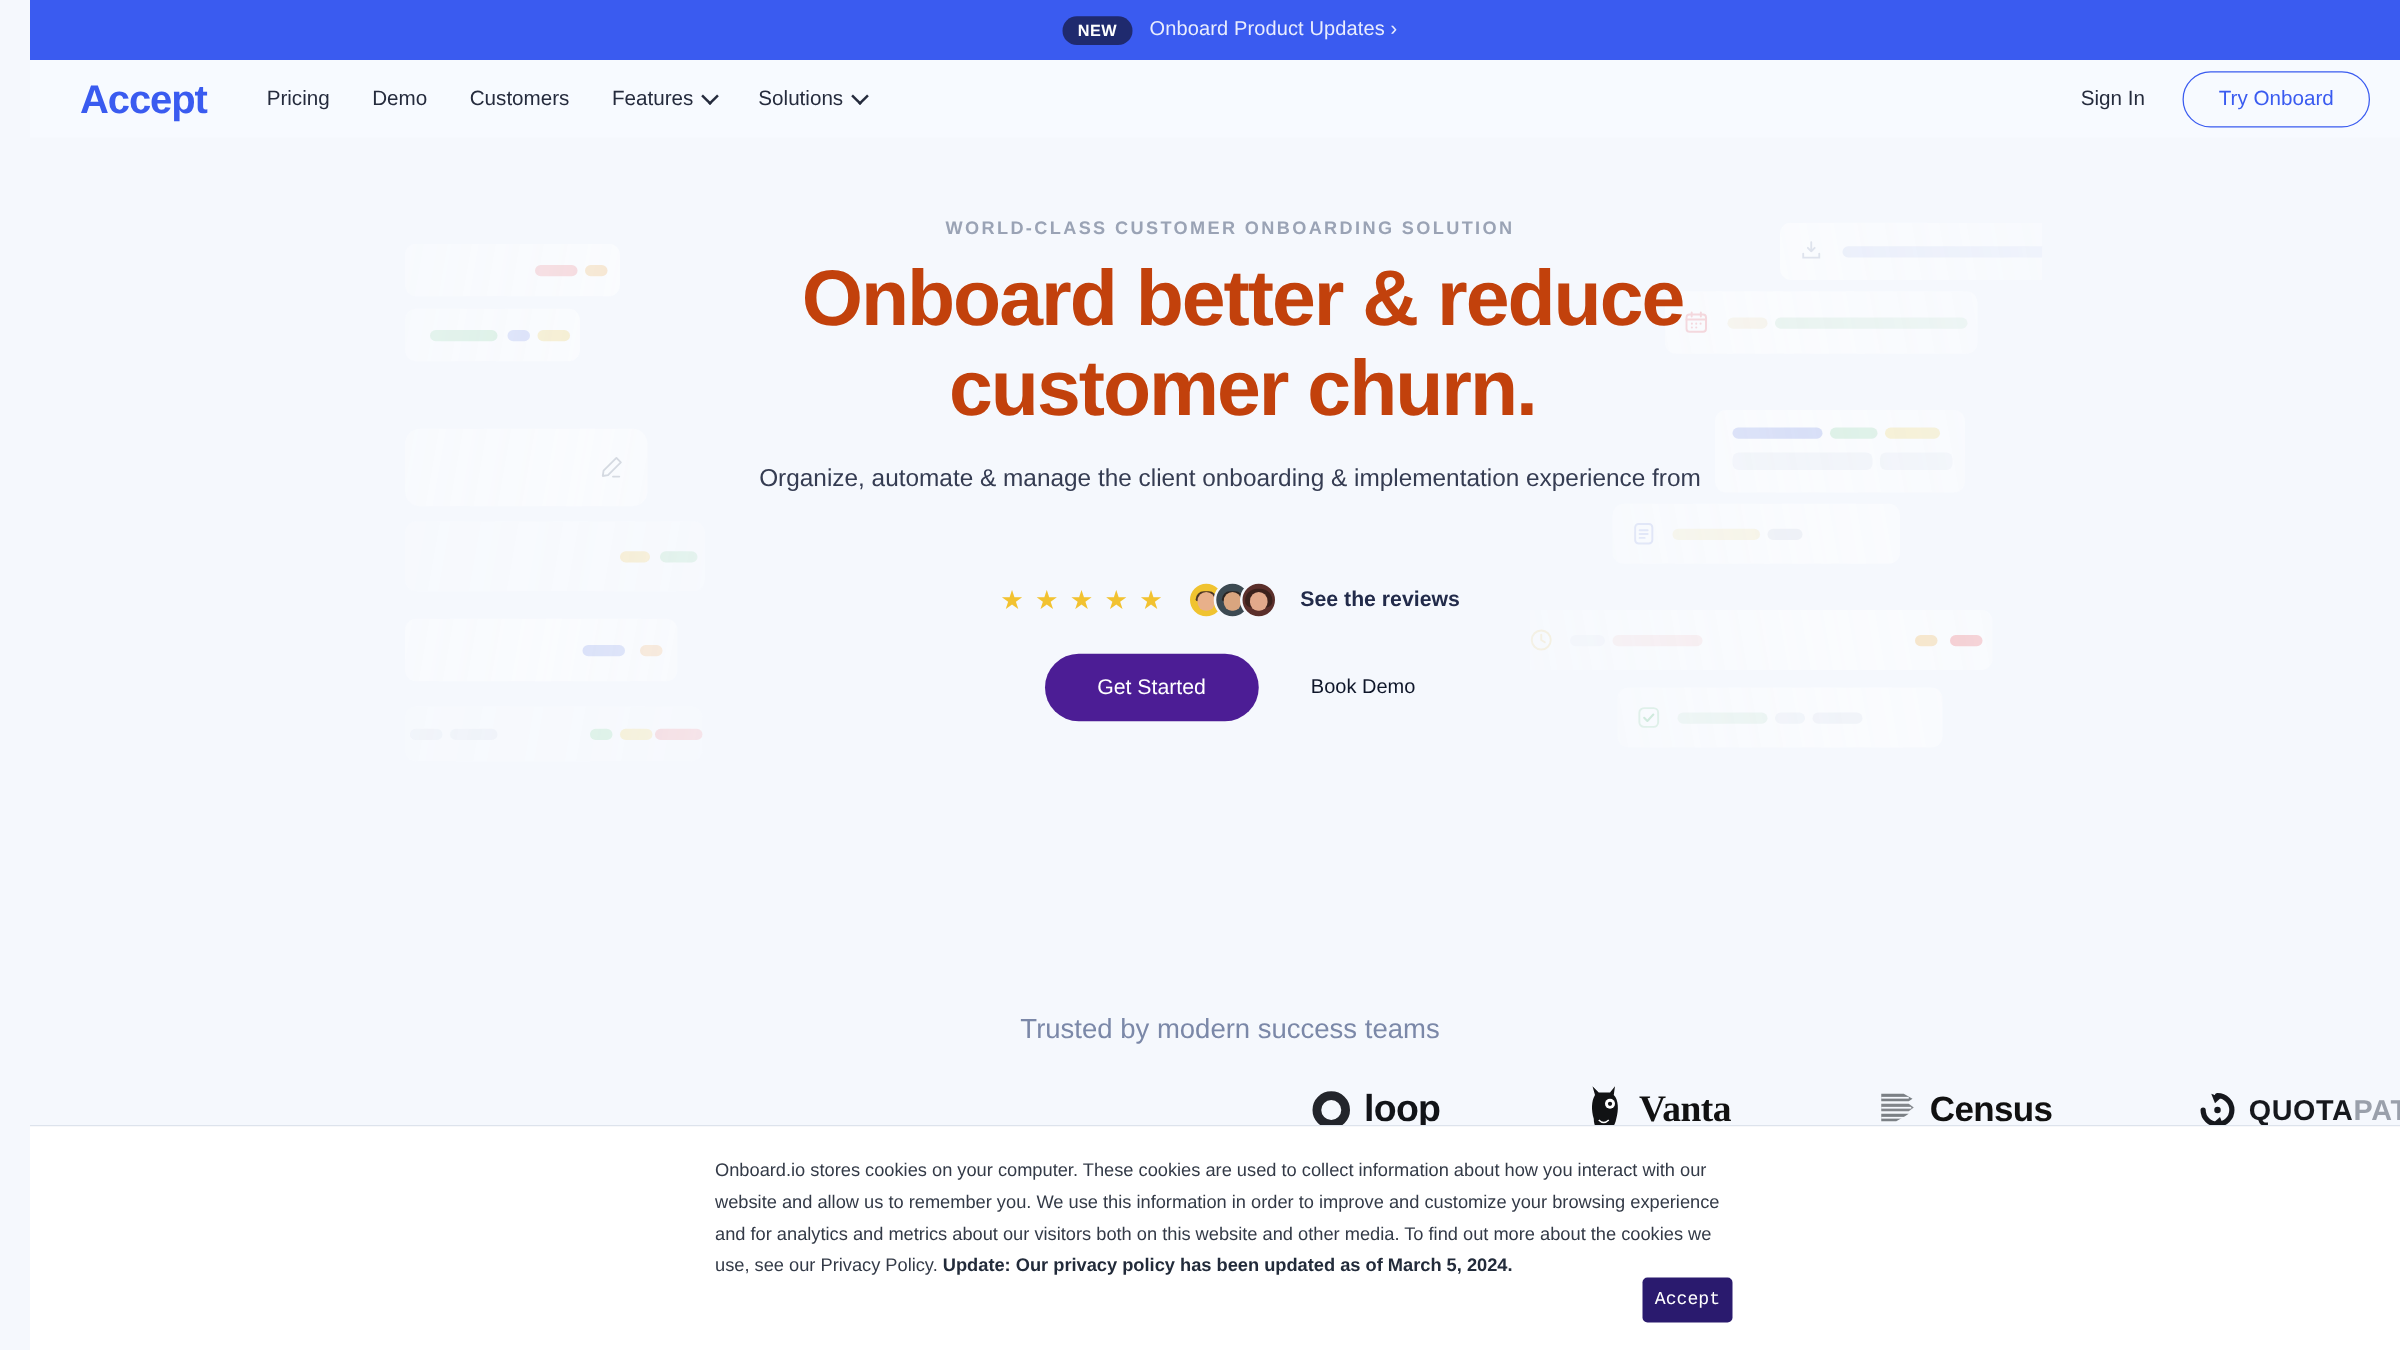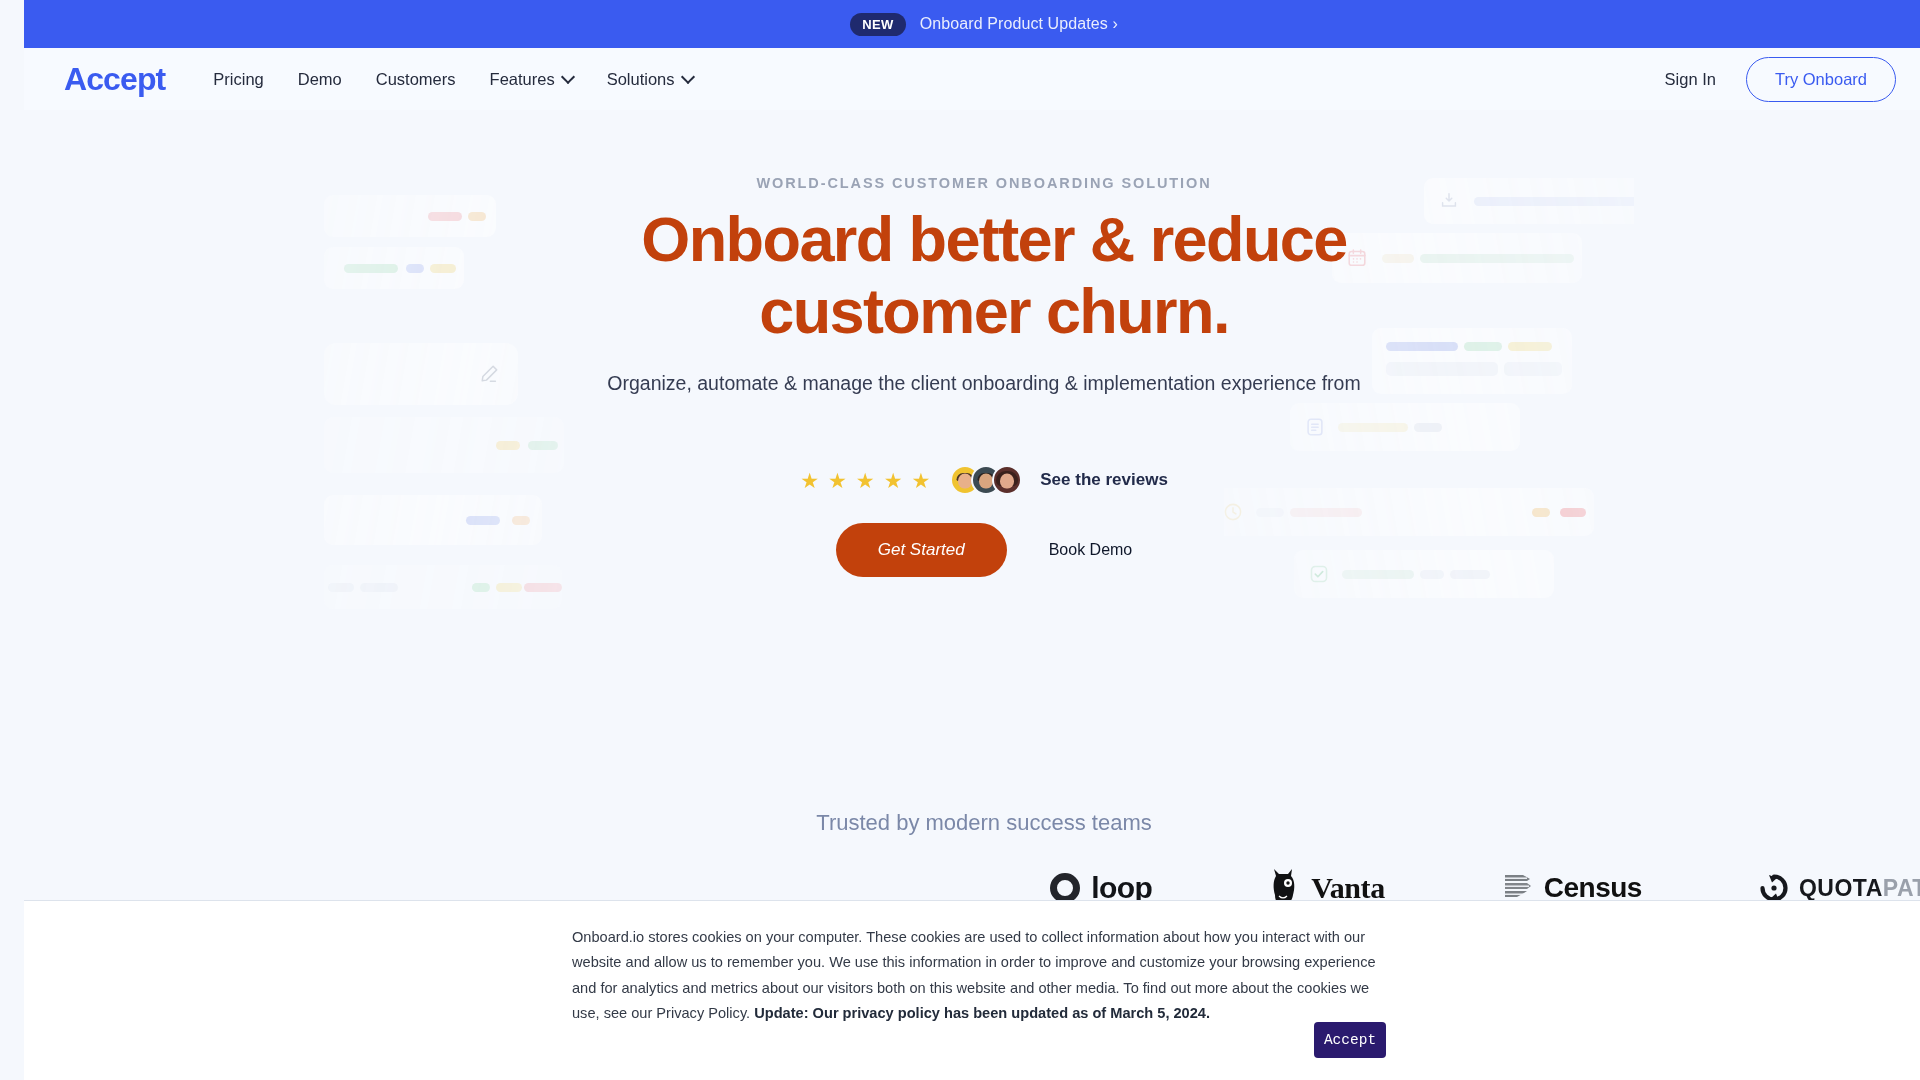--- a/index.html
+++ b/index.html
@@ -100,22 +100,22 @@
   .av3 .hair{ background:#3b211c; width:22px; height:15px; top:16%; border-radius:11px 11px 6px 6px; }
   .reviews-link{
     margin-left:18px; font-size:17px; font-weight:700; color:#222b4a; cursor:pointer;
   }
 
   .cta-row{
     position:absolute; top:413px; width:1920px;
     display:flex; align-items:center; justify-content:center; gap:42px;
   }
   .get-started{
-    background:#c2410c; color:#fff; border:none; font-family:inherit;
-    font-size:17px; padding:17px 42px; border-radius:999px; cursor:pointer;font-style:italic;
+    background:#4c1d95; color:#fff; border:none; font-family:inherit;
+    font-size:17px; padding:17px 42px; border-radius:999px; cursor:pointer;
   }
   .book-demo{ color:#0f172a; font-size:16px; cursor:pointer; }
   .dcard{
     position:absolute; background:#ffffff; border-radius:9px;
     display:flex; align-items:center;
   }
   .pill{ height:9px; border-radius:5px; }
   .ico{ width:22px; height:22px; }
 
   .fade-l{

